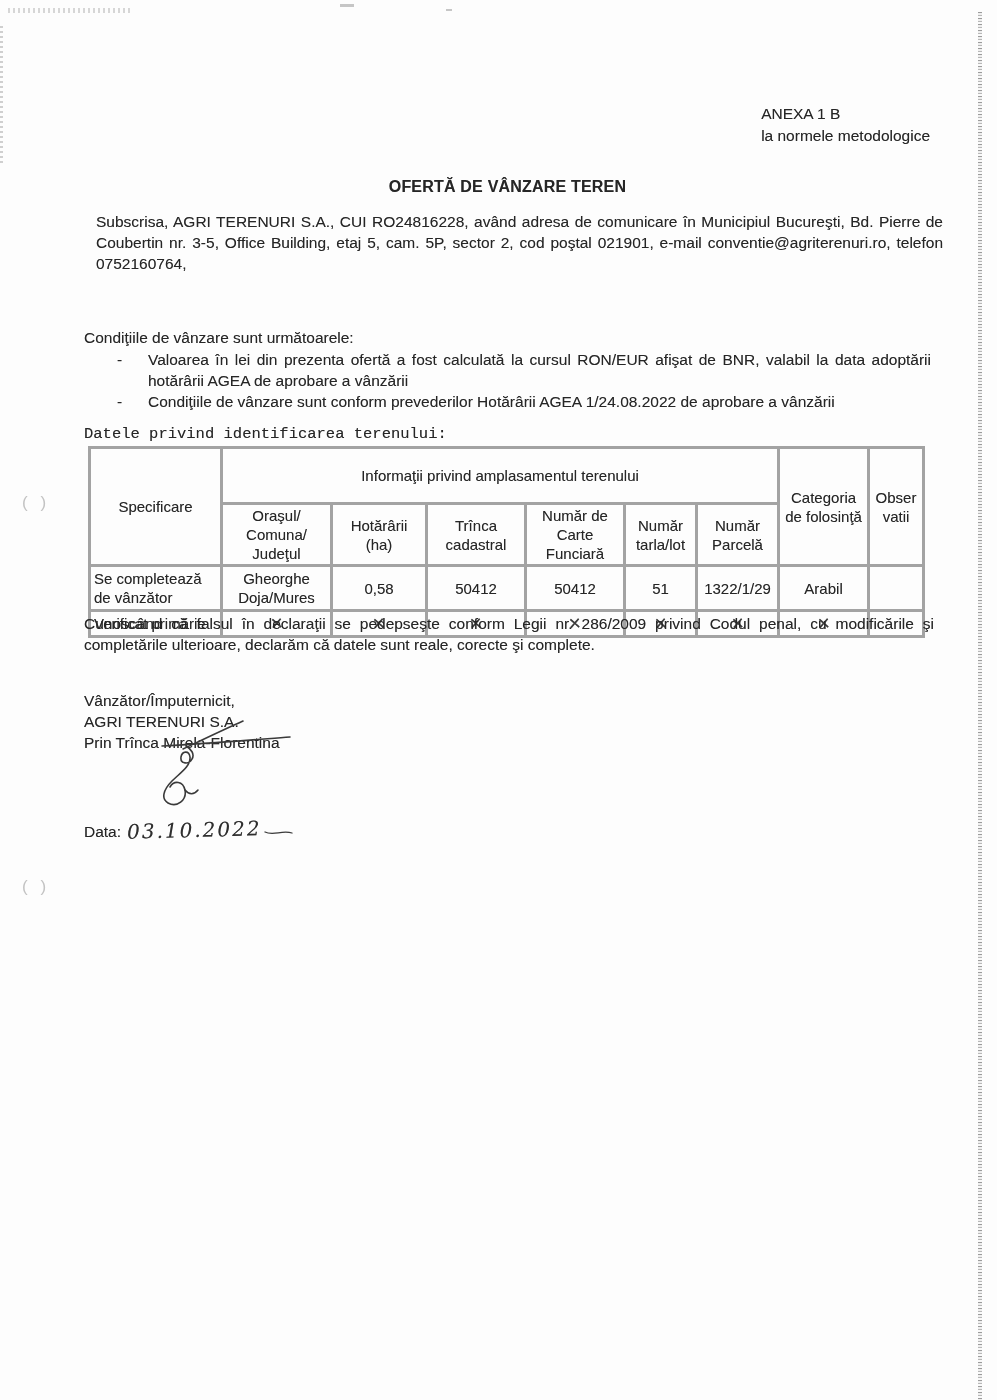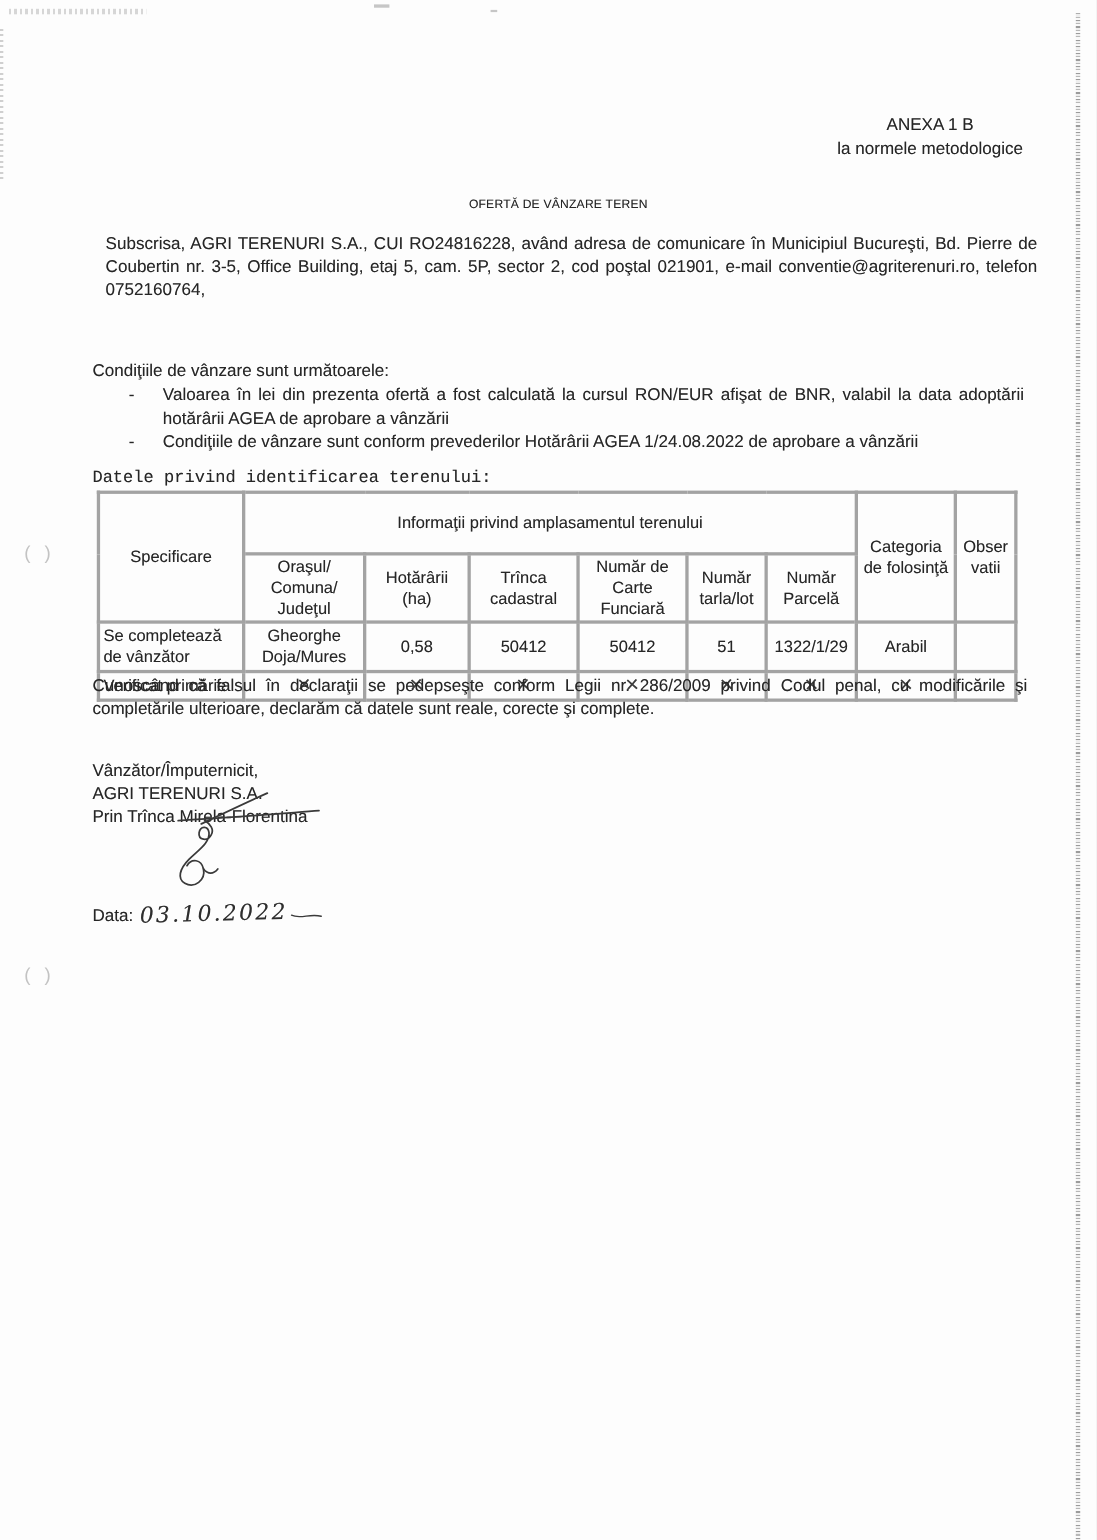--- a/index.html
+++ b/index.html
@@ -14,22 +14,22 @@
   
   .edge-right{position:absolute;right:15px;top:12px;bottom:0;width:4px;opacity:.8;
     background:repeating-linear-gradient(to bottom,rgba(90,90,90,.75) 0 1px,rgba(200,200,200,.35) 1px 3px,rgba(120,120,120,.65) 3px 4px,rgba(235,235,235,.25) 4px 6px);}
   .edge-left{position:absolute;left:0;top:26px;width:3px;height:140px;opacity:.35;
     background:repeating-linear-gradient(to bottom,rgba(90,90,90,.8) 0 2px,transparent 2px 5px);}
   .top-noise{position:absolute;left:8px;top:8px;width:125px;height:5px;opacity:.45;
     background:repeating-linear-gradient(to right,rgba(110,110,110,.6) 0 2px,transparent 2px 5px);}
   .speck{position:absolute;background:rgba(130,130,130,.45);}
   .punch{position:absolute;color:#c3c3c3;font-size:17px;letter-spacing:4px;text-shadow:none;}
   
-  .anexa{top:103px;right:67px;text-align:center;line-height:22px;}
-  .title{top:176px;left:84px;width:847px;text-align:center;font-weight:normal;font-size:11px;letter-spacing:.2px;}
+  .anexa{top:103px;right:67px;text-align:left;line-height:22px;}
+  .title{top:176px;left:84px;width:847px;text-align:center;font-weight:bold;font-size:16px;letter-spacing:.2px;}
   .intro{top:211px;left:84px;width:847px;text-align:justify;margin-left:12px;}
   .offer{top:293px;left:84px;width:847px;}
   .cond-intro{top:327px;left:84px;}
   .bullets{top:349px;left:84px;width:847px;}
   .bullet{position:relative;padding-left:64px;text-align:justify;}
   .bullet .dash{position:absolute;left:33px;top:0;}
   .caption{top:424px;left:84px;font-family:Liberation Mono, monospace;}
   
   .land-table{position:absolute;top:446px;left:88px;border-collapse:collapse;table-layout:fixed;width:834px;
     font-size:15px;line-height:19px;color:#262626;}

